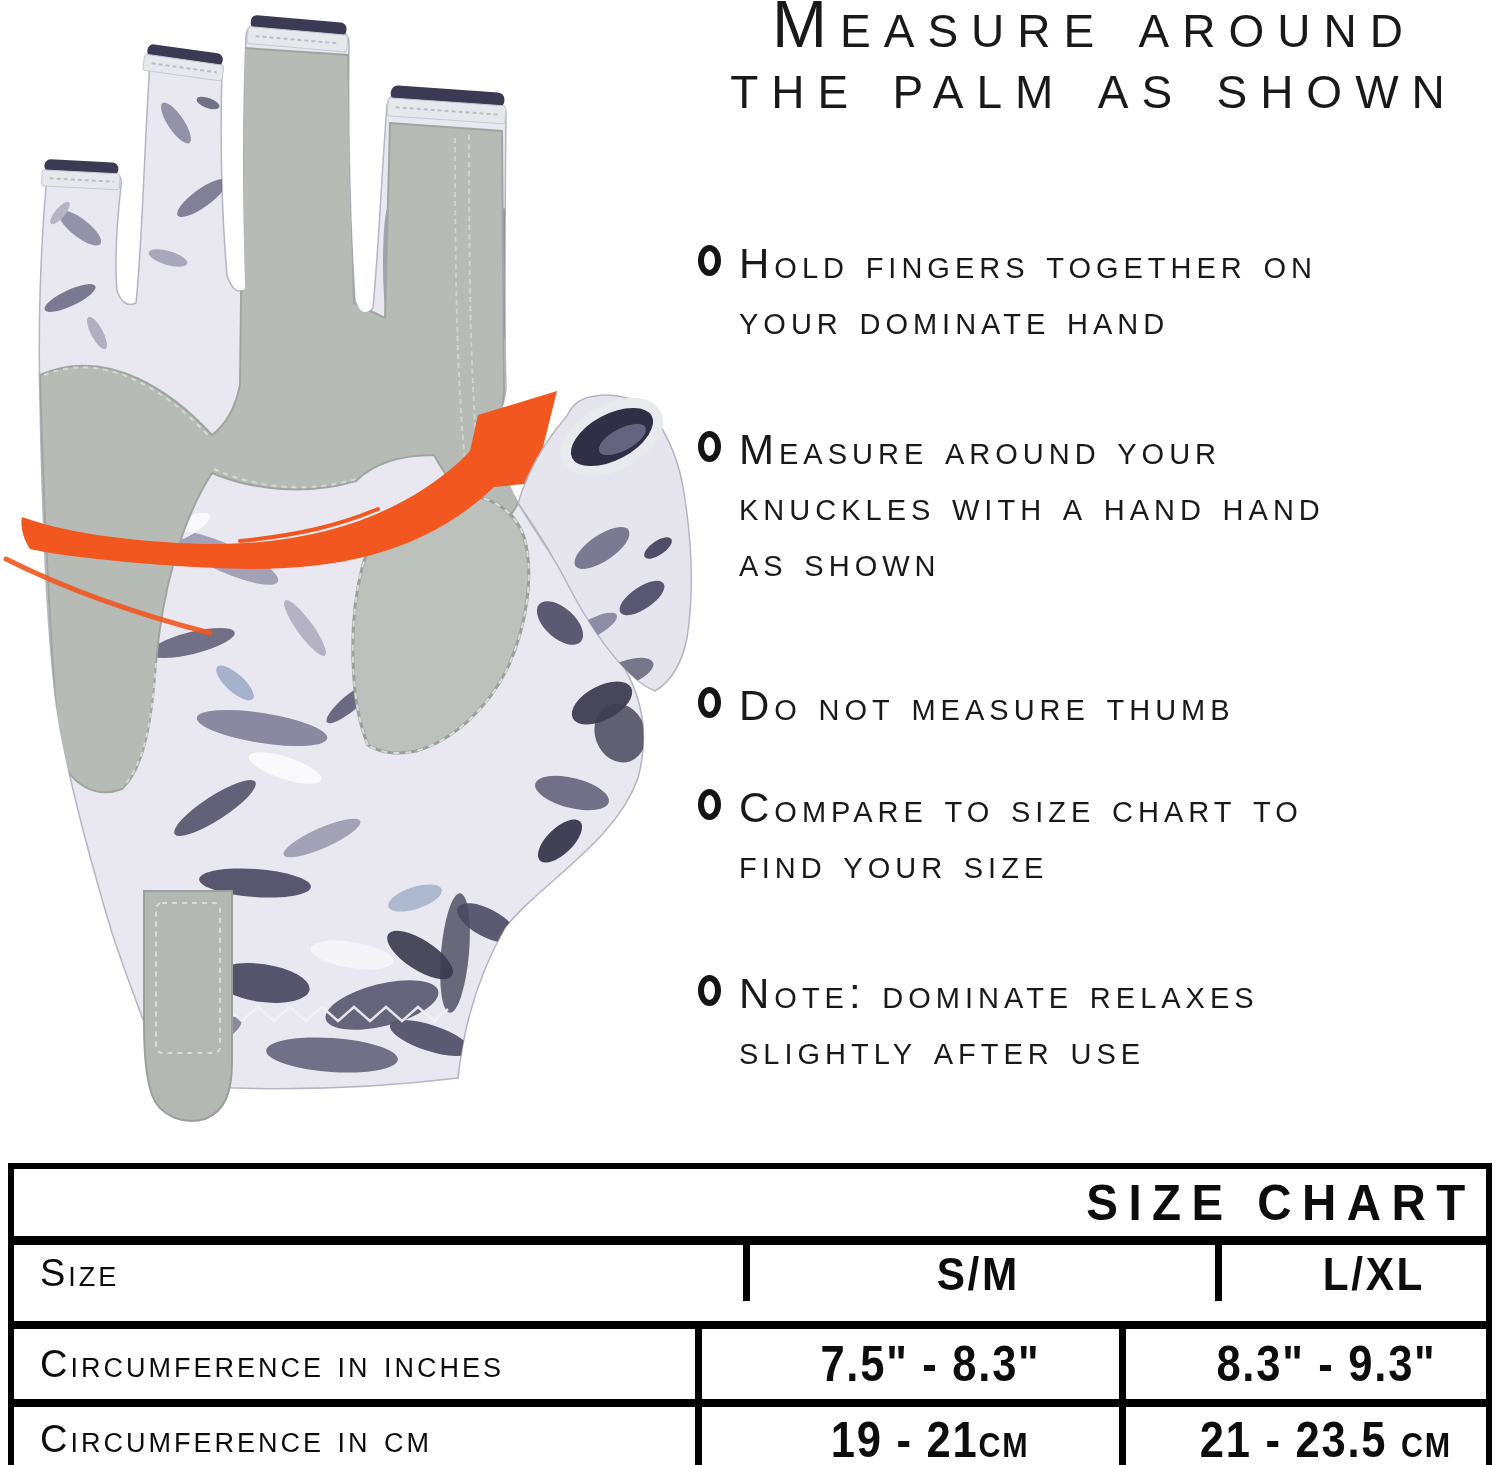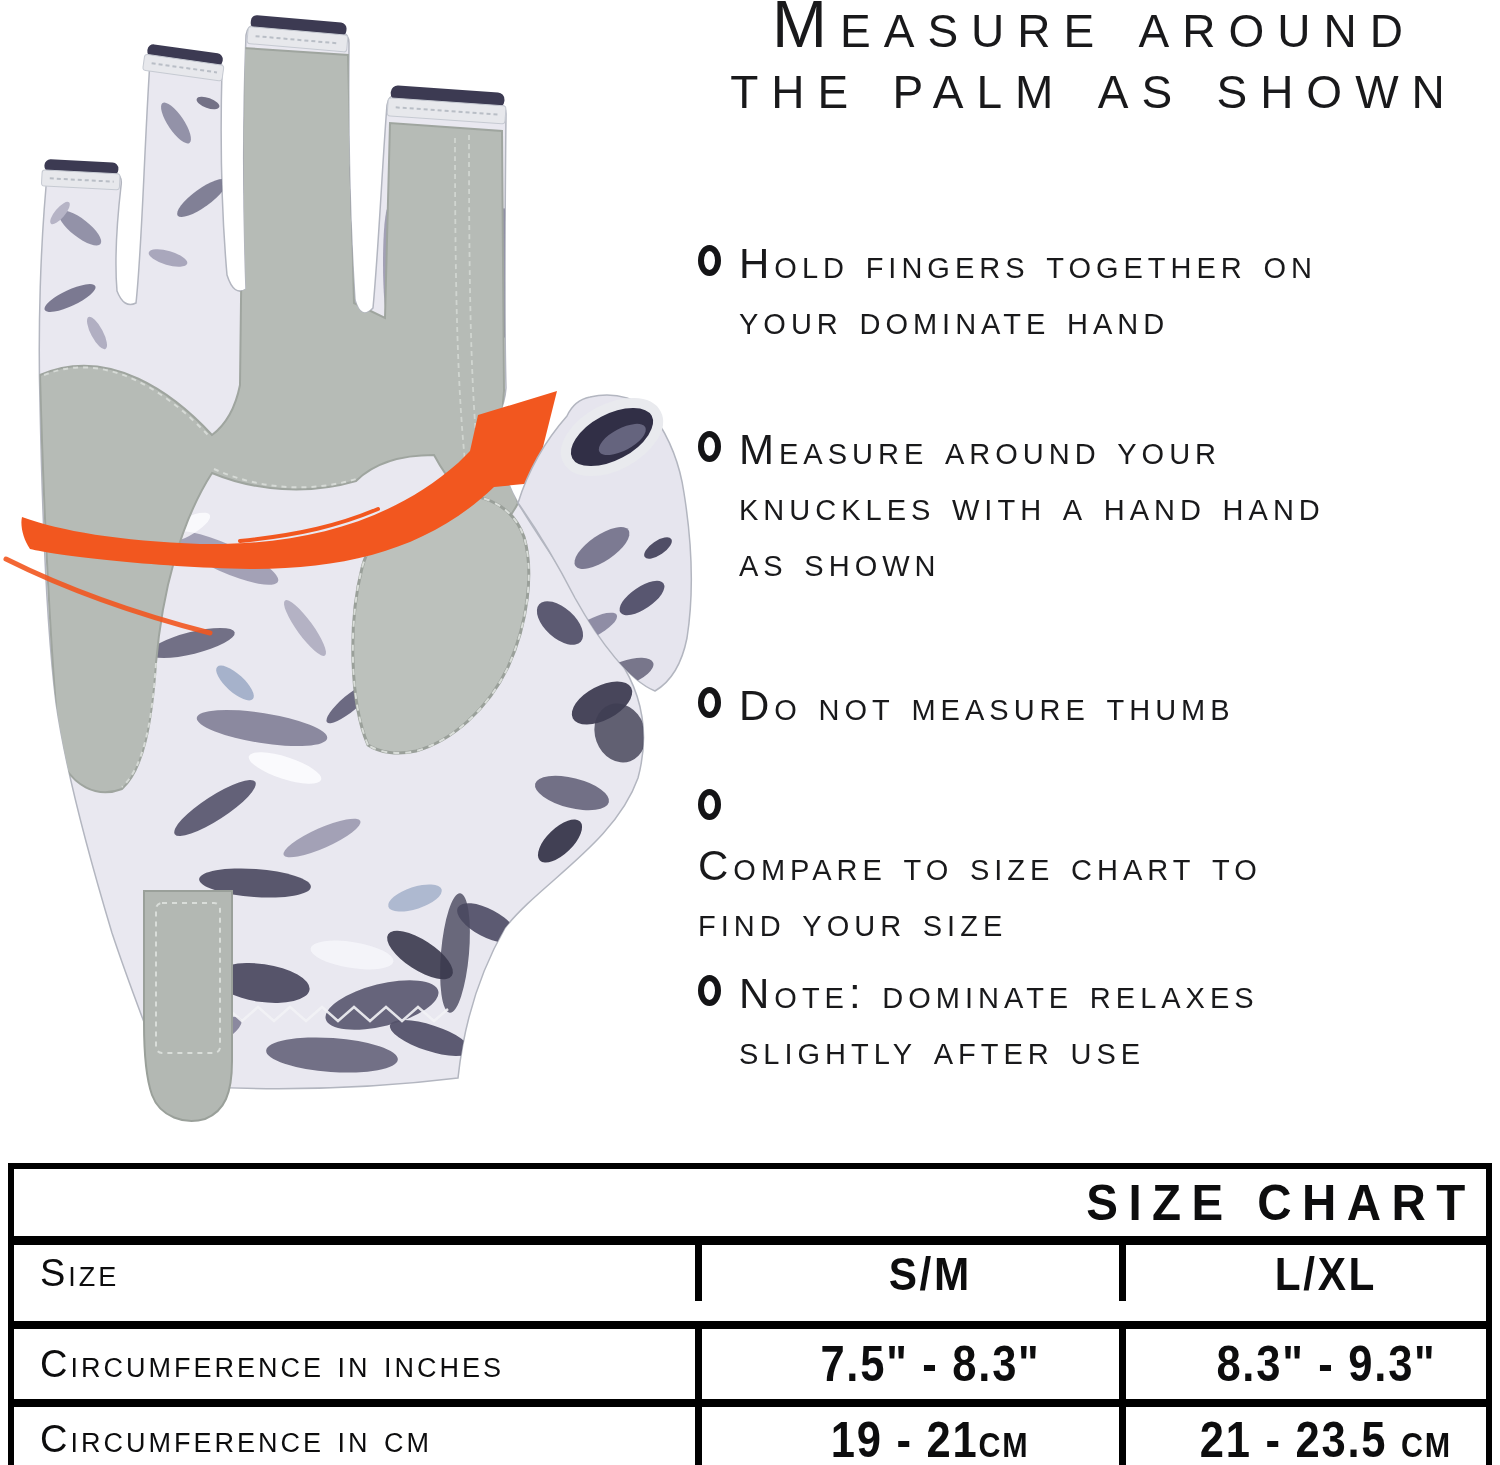--- a/index.html
+++ b/index.html
@@ -13,21 +13,21 @@
     text-align:center;font-variant:small-caps;font-weight:400;
     font-size:66px;line-height:61px;letter-spacing:13px;
     white-space:pre-line;color:#19191b;
   }
   
   .bullets{position:absolute;left:698px;top:0;width:802px;margin:0;padding:0;list-style:none;}
   .bullet{position:absolute;left:0;display:flex;gap:18px;align-items:flex-start;}
   .bullet:nth-of-type(1){top:236px;}
   .bullet:nth-of-type(2){top:422px;}
   .bullet:nth-of-type(3){top:646px;margin-top:32px;}
-  .bullet:nth-of-type(4){top:780px;flex-direction:column;}
+  .bullet:nth-of-type(4){top:780px;}
   .bullet:nth-of-type(5){top:966px;}
   .marker{
     flex:0 0 auto;width:11px;height:19px;margin-top:9px;
     border:6px solid #141416;border-radius:50%;background:transparent;
   }
   .btext{
     font-variant:small-caps;font-weight:400;font-size:42px;line-height:56px;
     letter-spacing:5px;white-space:pre;color:#19191b;
   }
   
@@ -37,21 +37,21 @@
   }
   .sc-head{
     height:67px;border-bottom:9px solid #000;
     display:flex;align-items:center;justify-content:flex-end;
   }
   .sc-title{
     font-weight:bold;font-size:50px;letter-spacing:11px;
     display:inline-block;transform:scaleX(.95);
   }
   .sc-row{display:grid;grid-template-columns:681px 424px 1fr;}
-  .sc-row.r2{height:56px;}
+  .sc-row.r2{height:56px;gap:48px;}
   .sc-row.r3{height:70px;border-top:8px solid #000;margin-top:20px;}
   .sc-row.r4{height:65px;border-top:8px solid #000;}
   .cell{display:flex;align-items:center;height:100%;box-sizing:border-box;padding-left:40px;}
   .cell.lblc{padding-left:26px;}
   .cell.valc{justify-content:center;border-left:7px solid #000;}
   .lbl{font-variant:small-caps;font-weight:400;font-size:38px;letter-spacing:3px;}
   .colh{font-weight:bold;font-size:47px;letter-spacing:3px;display:inline-block;transform:scaleX(.9);}
   .num{font-variant:small-caps;font-weight:bold;font-size:50px;letter-spacing:2px;display:inline-block;transform:scaleX(.87);white-space:nowrap;}
   
   .glove{position:absolute;left:0;top:3px;width:700px;height:1160px;}

